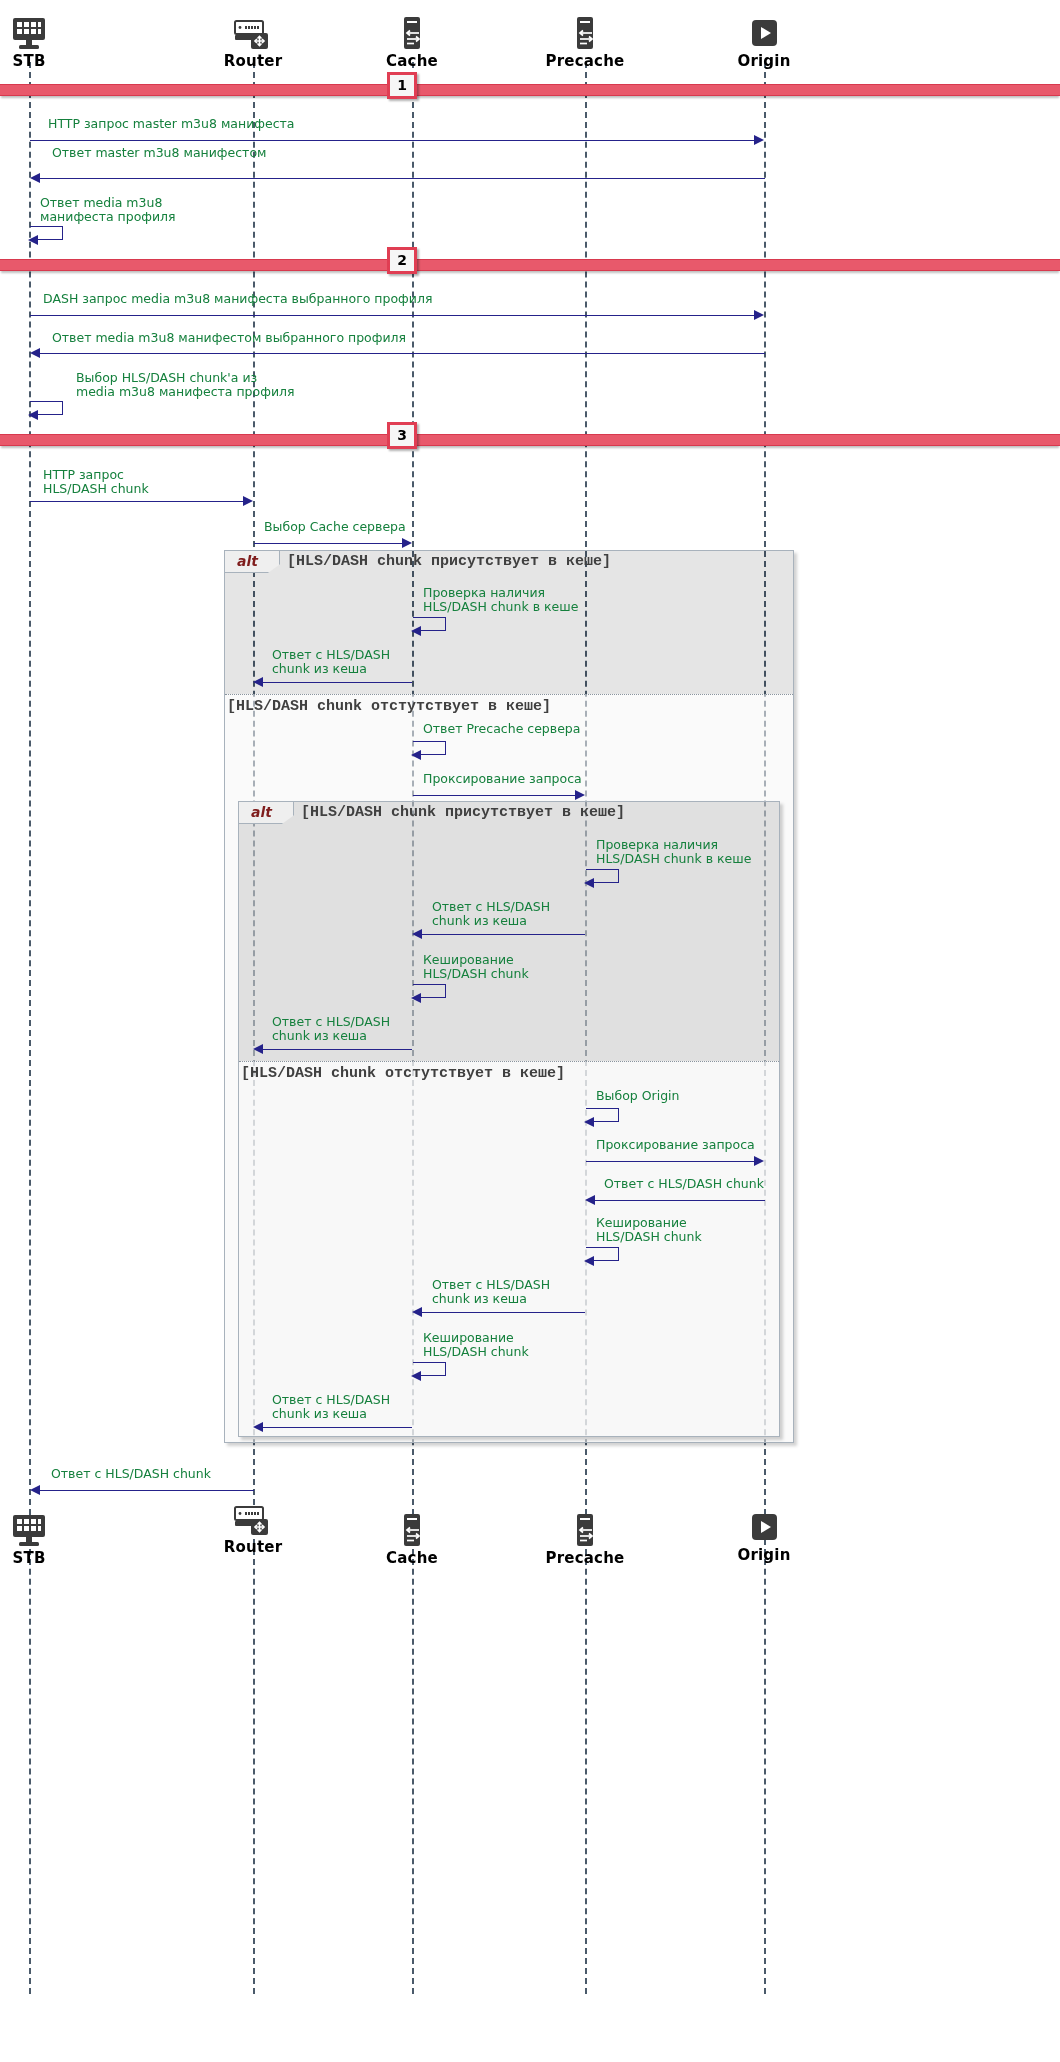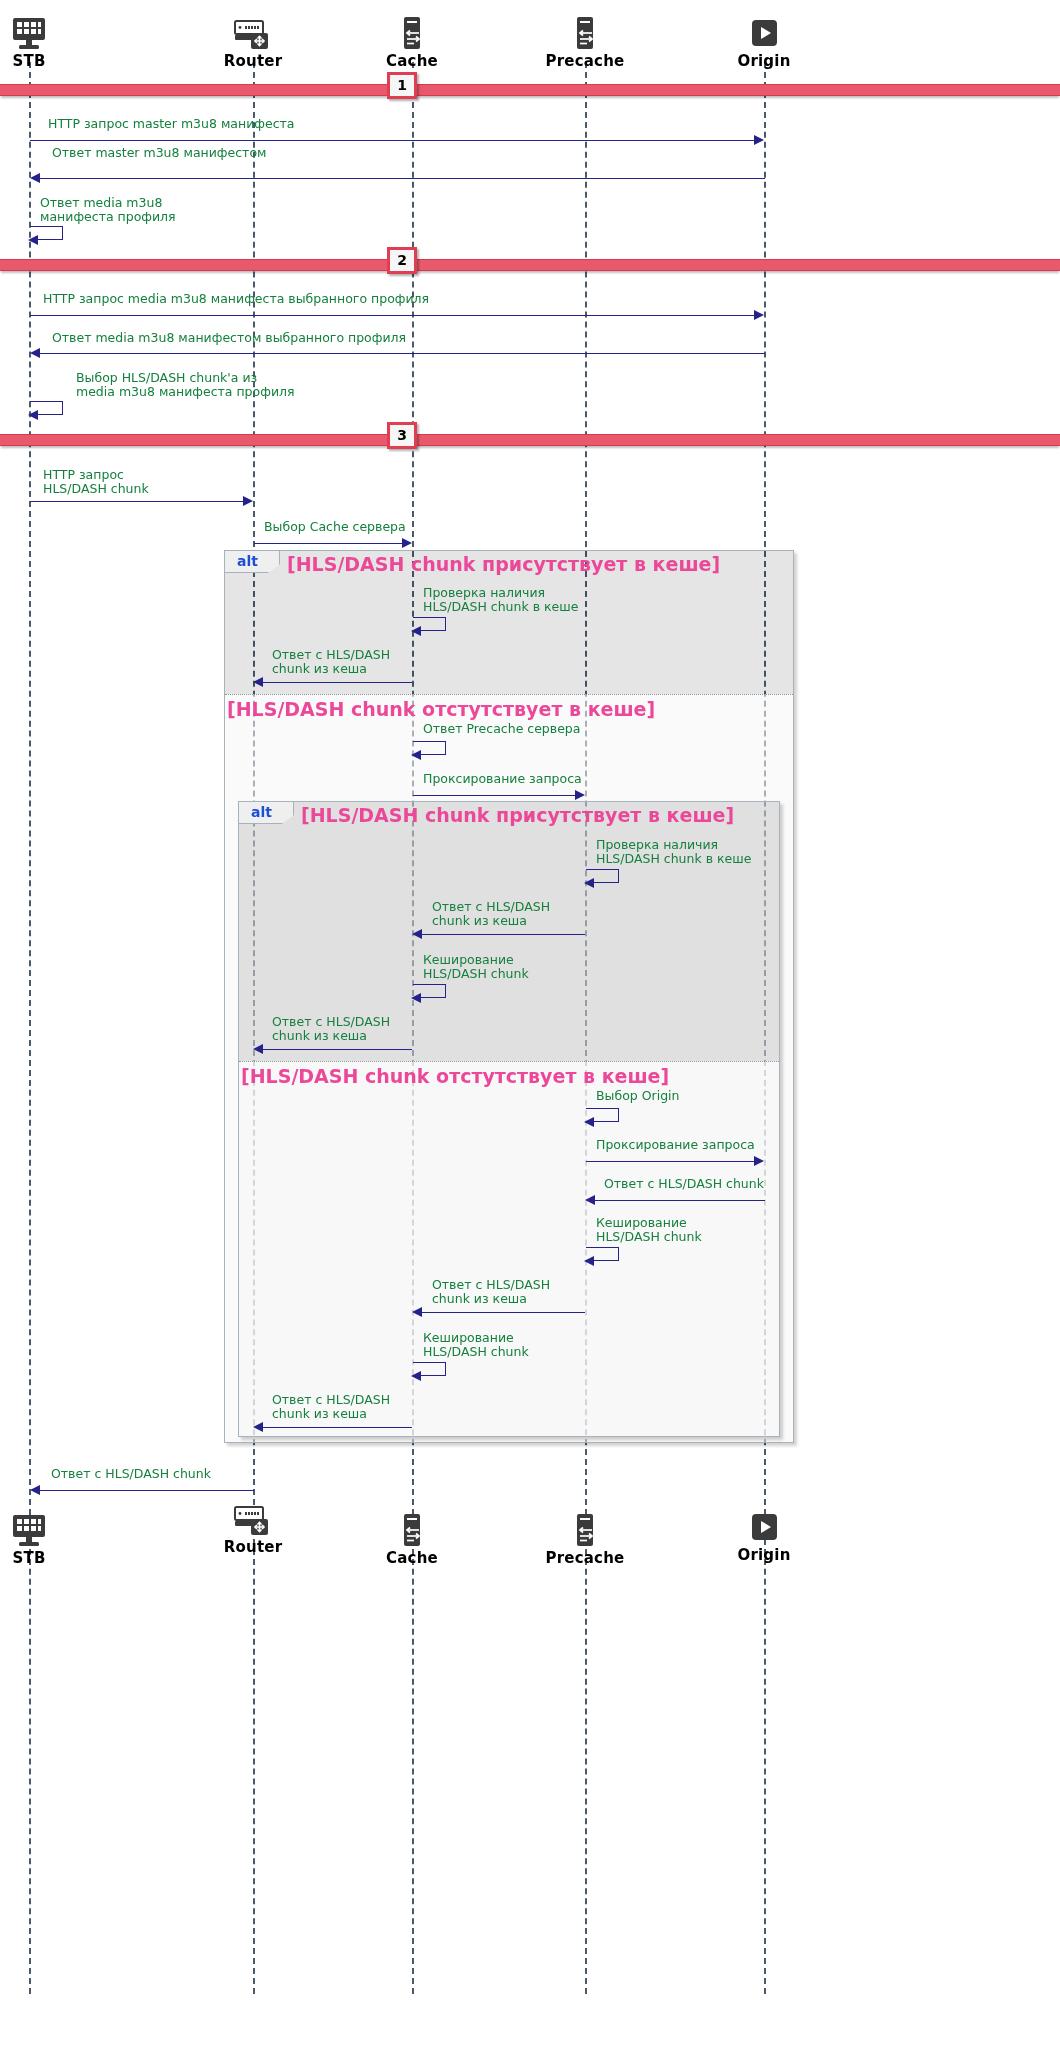--- a/index.html
+++ b/index.html
@@ -123,33 +123,35 @@
   .alt-branch.light { background: rgba(245,245,245,0.55); }
   .alt-tag {
     position: absolute;
     left: 0; top: 0;
     height: 22px;
     background: #EFEFEF;
     border-right: 1.5px solid #A8B2BC;
     border-bottom: 1.5px solid #A8B2BC;
     font-size: 14px;
     font-weight: bold;
-    color: #1d4ed8;
+    color: #7f1d1d;
     line-height: 21px;
     padding: 0 10px 0 12px;
     box-sizing: border-box;
     
     clip-path: polygon(0 0, 100% 0, 100% 60%, 78% 100%, 0 100%);
+    font-style: italic;
   }
   .alt-cond {
     position: absolute;
-    font-size: 19px;
+    font-size: 15px;
     font-weight: bold;
-    color: #ec4899;
+    color: #404040;
     white-space: nowrap;
+    font-family: Liberation Mono, monospace;
   }
   .else-sep {
     position: absolute;
     left: 0; right: 0;
     height: 0;
     border-top: 1.5px dotted #8A949E;
   }
   svg.ic { display: block; }
 </style>
 </head>
@@ -270,21 +272,21 @@
   <div class="msg-label" style="left:40px; top:196px;"><span>Ответ media m3u8
 манифеста профиля</span></div>
   <div class="self-msg" style="left:30px; top:226px; width:33px;"></div>
   <div class="arrow-head left" style="left:28px; top:235px;"></div>
 
   <div class="divider" style="top:259px;">
     <div class="bar"></div>
     <div class="numbox" style="left:402px;">2</div>
   </div>
 
-  <div class="msg-label" style="left:43px; top:292px;">HTTP запрос media m3u8 манифеста выбранного профиля</div>
+  <div class="msg-label" style="left:43px; top:292px;">DASH запрос media m3u8 манифеста выбранного профиля</div>
   <div class="arrow-line" style="left:30px; top:315px; width:726px;"></div>
   <div class="arrow-head right" style="left:754px; top:310px;"></div>
 
   <div class="msg-label" style="left:52px; top:331px;">Ответ media m3u8 манифестом выбранного профиля</div>
   <div class="arrow-line" style="left:40px; top:353px; width:725px;"></div>
   <div class="arrow-head left" style="left:30px; top:348px;"></div>
 
   <div class="msg-label" style="left:40px; top:371px;margin-left:36px;"><span>Выбор HLS/DASH chunk'a из
 media m3u8 манифеста профиля</span></div>
   <div class="self-msg" style="left:30px; top:401px; width:33px;"></div>

